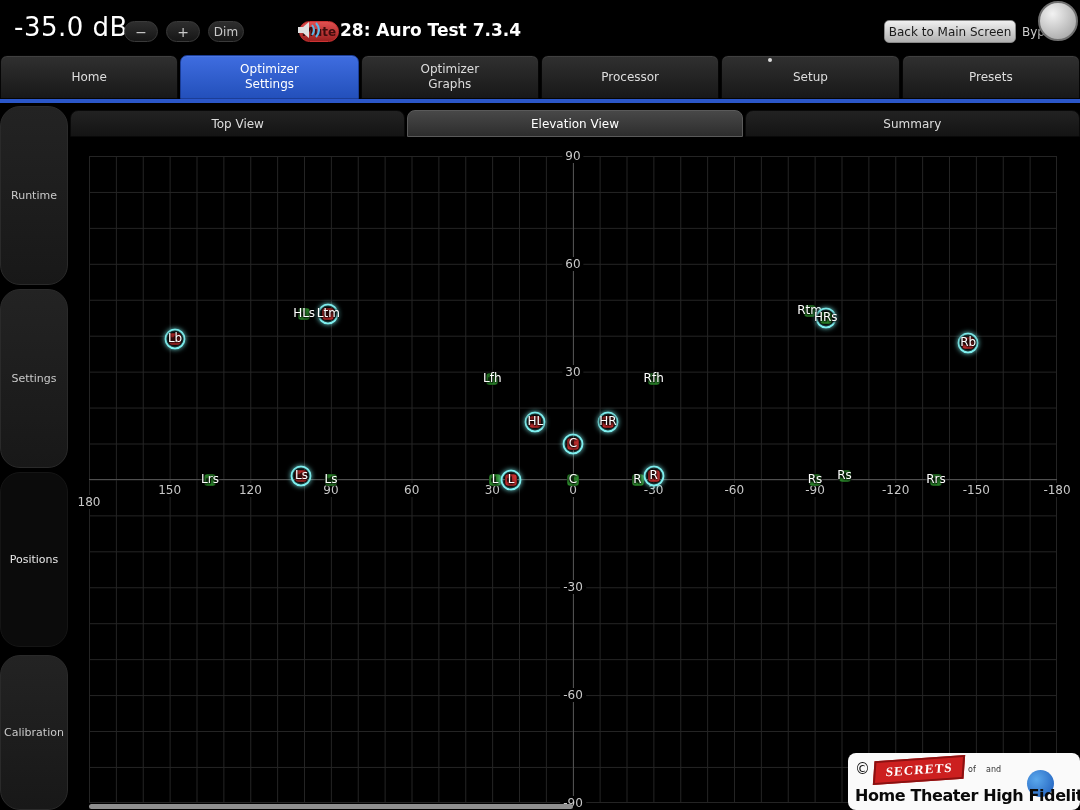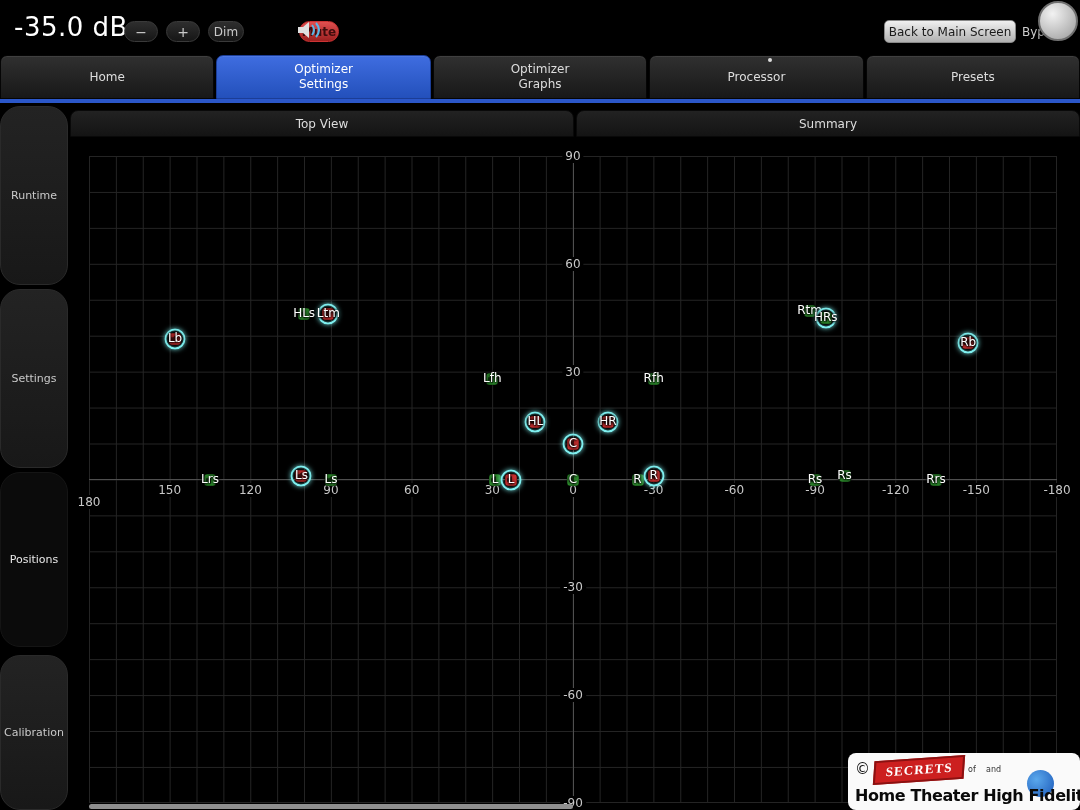--- a/index.html
+++ b/index.html
@@ -107,44 +107,47 @@
   <div id="btn-plus" class="pill">+</div>
   <div id="btn-dim" class="pill">Dim</div>
   <div id="btn-mute" class="pill">Mute</div>
   <span id="spk-icon">
     <svg width="26" height="20" viewBox="0 0 26 20">
       <path d="M2 7h5l6-5v16l-6-5H2z" fill="#e0e0e0"></path>
       <path d="M16 5q4 5 0 10" stroke="#58b7e8" fill="none" stroke-width="2"></path>
       <path d="M20 3q6 7 0 14" stroke="#58b7e8" fill="none" stroke-width="2"></path>
     </svg>
   </span>
+  <div id="win-title">28: Auro Test 7.3.4</div>
   <div id="back-btn">Back to Main Screen</div>
   <div id="bypass-label">Bypass</div>
   <div id="corner-circle"></div>
 </div>
 
 <div id="main-tabs">
   <div class="tab">Home</div>
   <div class="tab active">Optimizer
 Settings</div>
   <div class="tab">Optimizer
 Graphs</div>
   <div class="tab">Processor</div>
+  <div class="tab">Setup</div>
   <div class="tab">Presets</div>
 </div>
 <div id="tab-underline"></div>
 <div id="stray-dot"></div>
 
 <div class="side-block" style="top:106px; height:179px;">Runtime</div>
 <div class="side-block" style="top:289px; height:179px;">Settings</div>
 <div class="side-block active" style="top:472px; height:175px;">Positions</div>
 <div class="side-block" style="top:655px; height:155px;">Calibration</div>
 
 <div id="view-tabs">
   <div class="viewtab">Top View</div>
+  <div class="viewtab active">Elevation View</div>
   <div class="viewtab">Summary</div>
 </div>
 
 <div id="plot">
   <div id="x-axis-line"></div>
   <div id="y-axis-line"></div>
 <div class="xtick" style="left: 0px; top: 333.5px; margin-top: 12px;">180</div>
     <div class="xtick" style="left: 80.6667px; top: 333.5px;">150</div>
     <div class="xtick" style="left: 161.333px; top: 333.5px;">120</div>
     <div class="xtick" style="left: 242px; top: 333.5px;">90</div>

